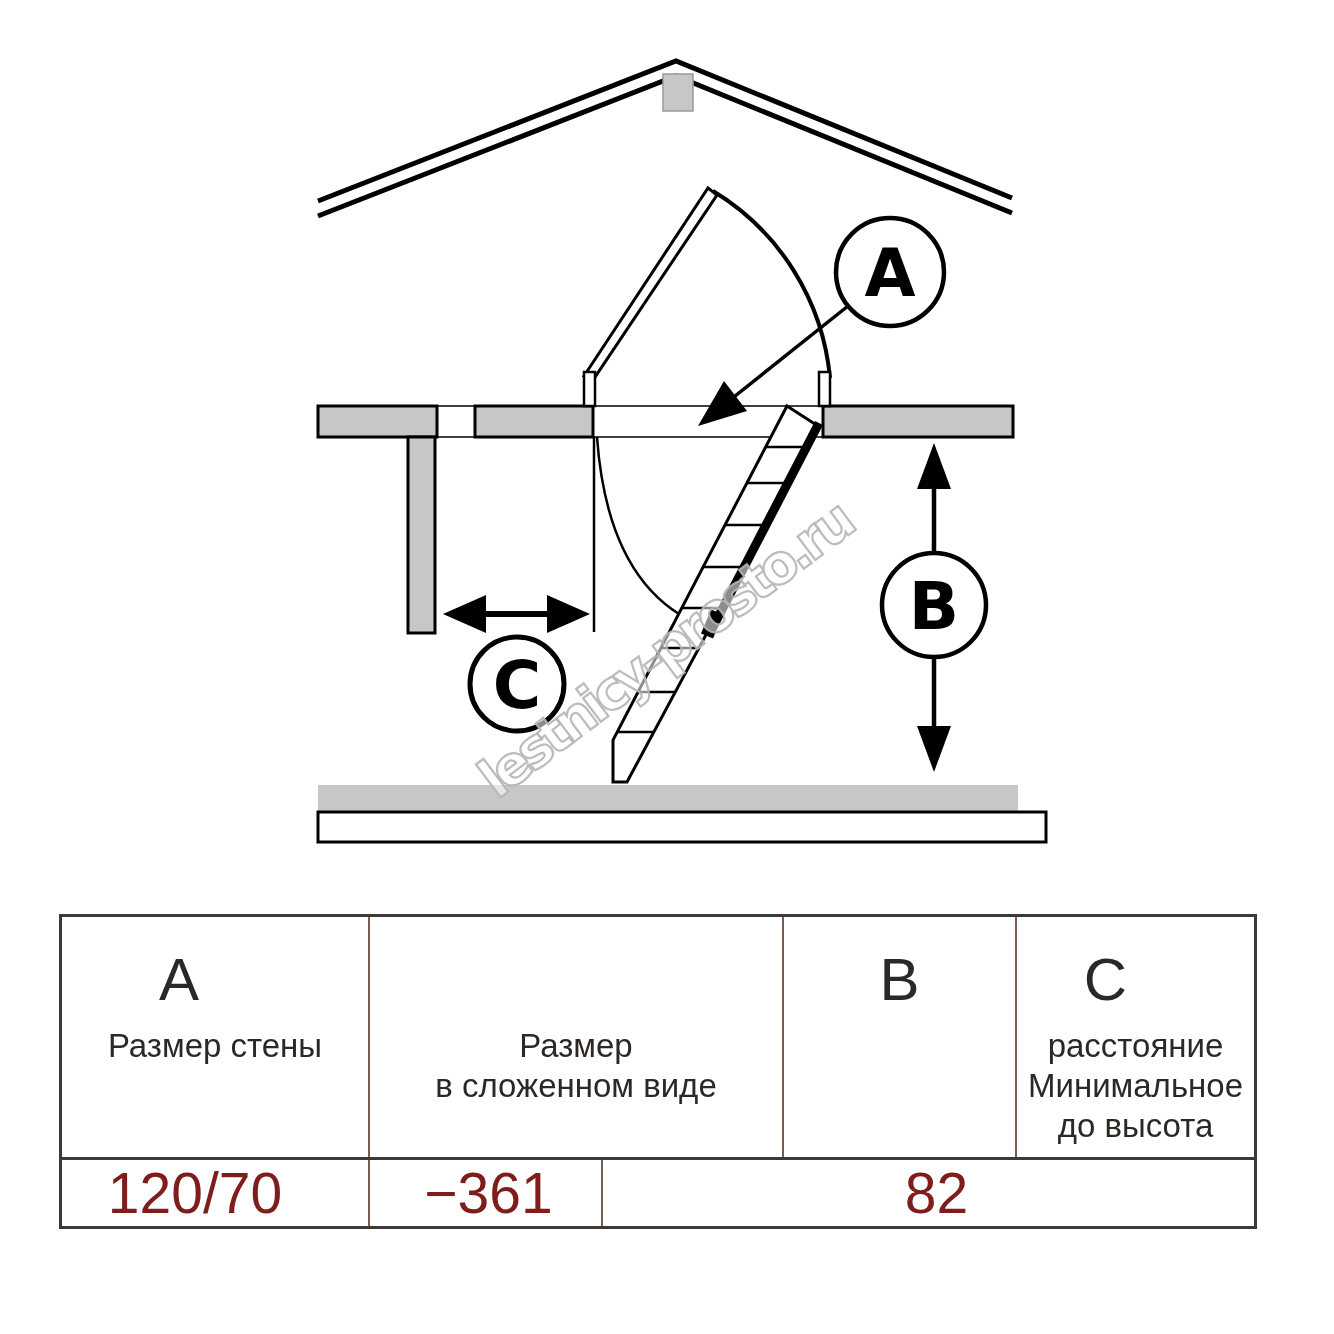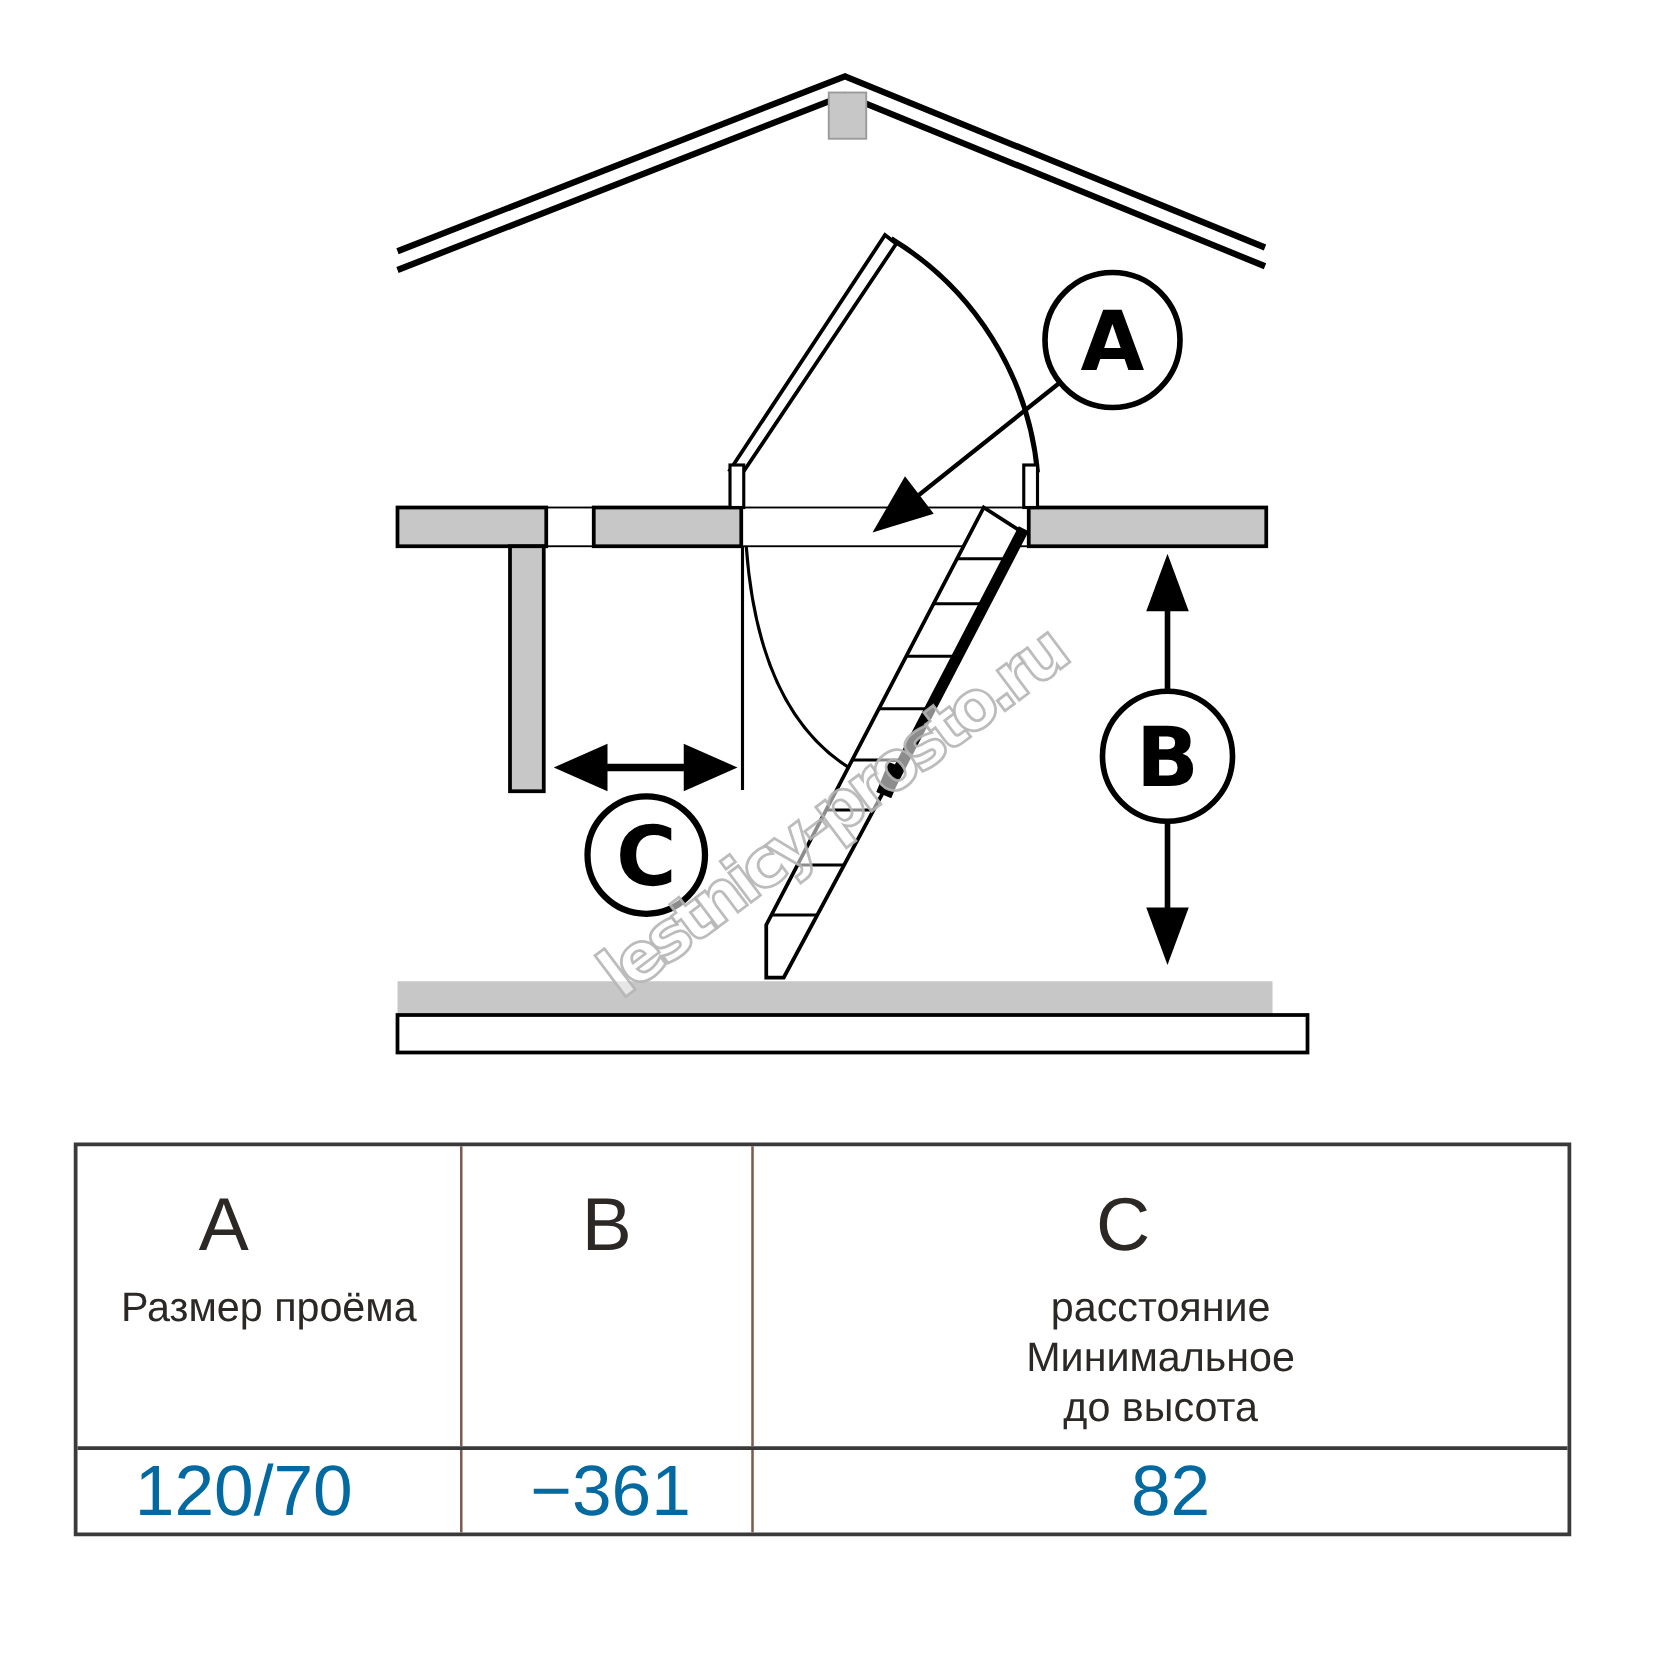--- a/index.html
+++ b/index.html
@@ -27,21 +27,21 @@
     font-size:60px;line-height:60px;font-weight:400;color:#2b2826;
   }
   .c1 .cell-letter{transform:translateX(-36px);}
   .c4 .cell-letter{transform:translateX(-30px);}
   .cell-label{
     position:absolute;top:109px;left:0;width:100%;text-align:center;
     font-size:33px;line-height:40px;color:#2b2826;
   }
   .cell-label span{display:block;}
   .t-row.values .t-cell{display:flex;align-items:center;justify-content:center;
-    font-size:57px;color:#0369a1;padding-left:36px;}
+    font-size:57px;color:#7f1d1d;padding-left:36px;}
   .t-row.values .c1{transform:none;}
   .t-row.values .c1 .val{transform:translateX(-38px);}
   .t-row.values .c3 .val{transform:translateX(-15px);}
   .t-row.values .c4 .val{transform:translateX(-10px);}
 </style>
 </head>
 <body>
 
 <div class="stage">
 <svg width="1334" height="1334" viewBox="0 0 1334 1334" xmlns="http://www.w3.org/2000/svg">
@@ -106,21 +106,27 @@
 
   <text transform="translate(497,800) rotate(-37)" font-size="54" font-weight="bold" textLength="455" letter-spacing="1" fill="#ffffff" fill-opacity="0.55" stroke="#b5b5b5" stroke-width="2.2" stroke-opacity="0.9">lestnicy-prosto.ru</text>
 </svg>
 </div>
 
 <div class="spec-table">
   <div class="t-row header">
     <div class="t-cell c1">
       <div class="cell-letter">А</div>
       <div class="cell-label">
-        <span>Размер проёма</span>
+        <span>Размер стены</span>
+      </div>
+    </div>
+    <div class="t-cell c2">
+      <div class="cell-label">
+        <span>Размер</span>
+        <span>в сложенном виде</span>
       </div>
     </div>
     <div class="t-cell c3">
       <div class="cell-letter">В</div>
     </div>
     <div class="t-cell c4">
       <div class="cell-letter">С</div>
       <div class="cell-label">
         <span>расстояние</span>
         <span>Минимальное</span>

